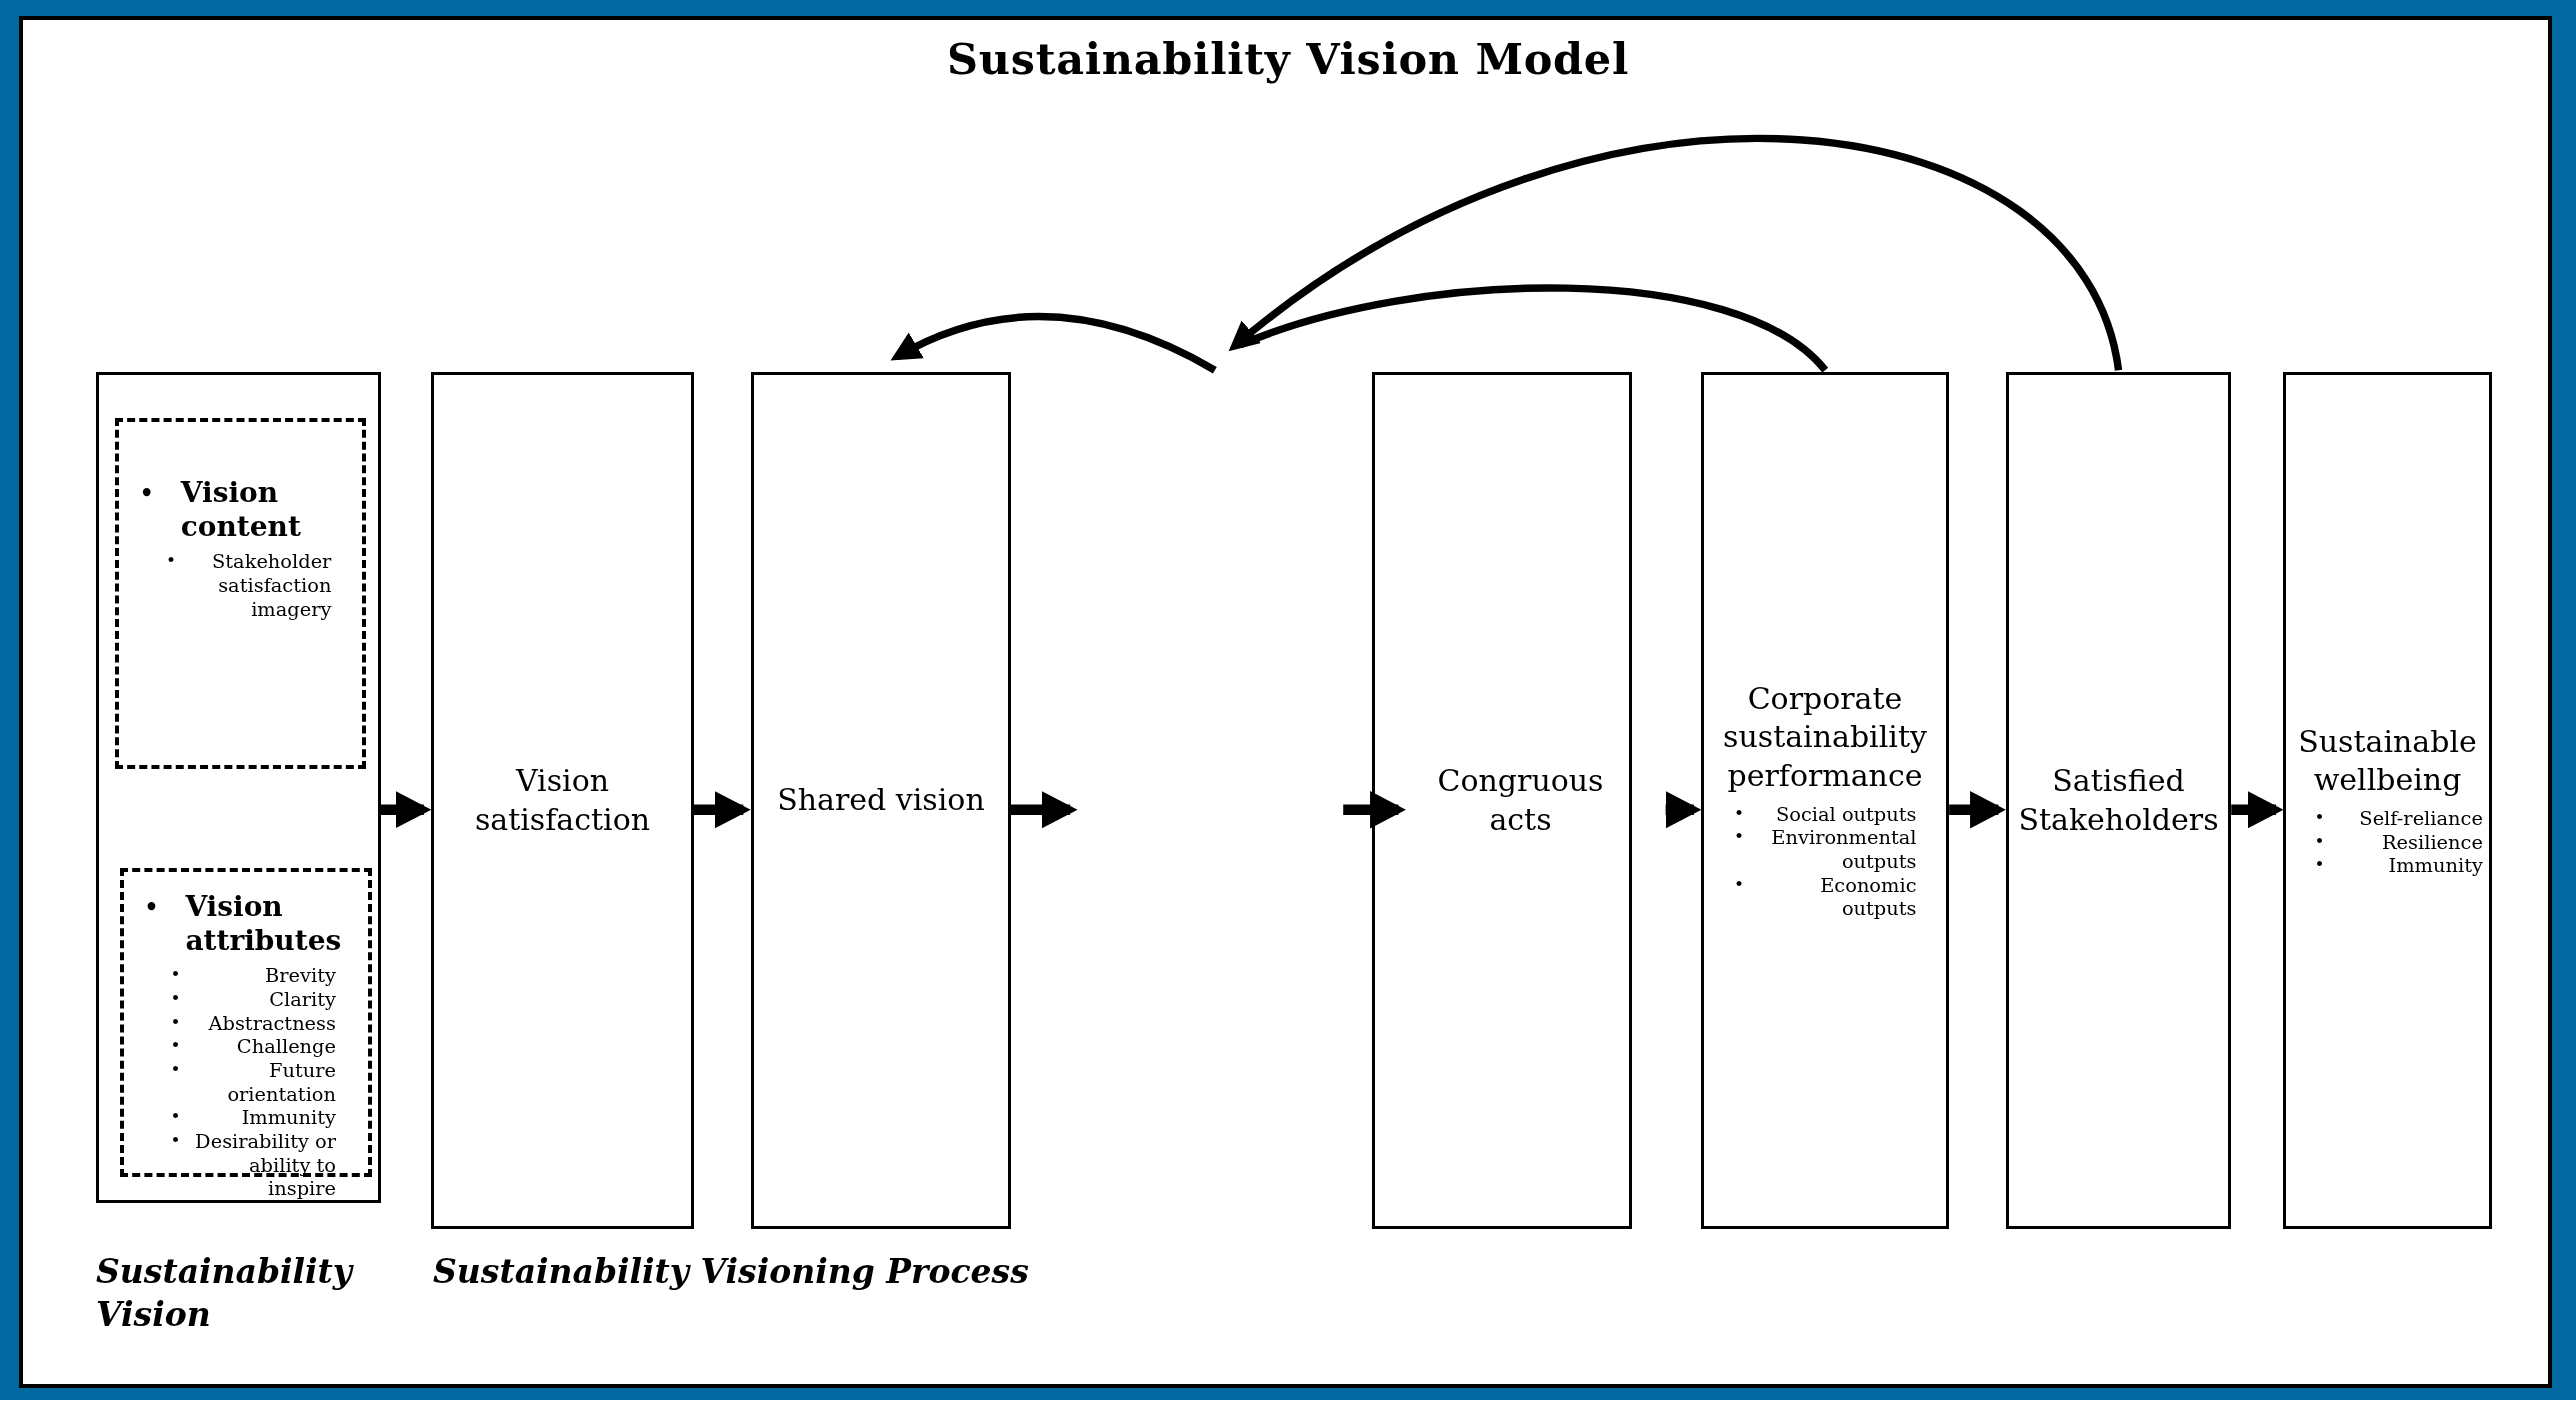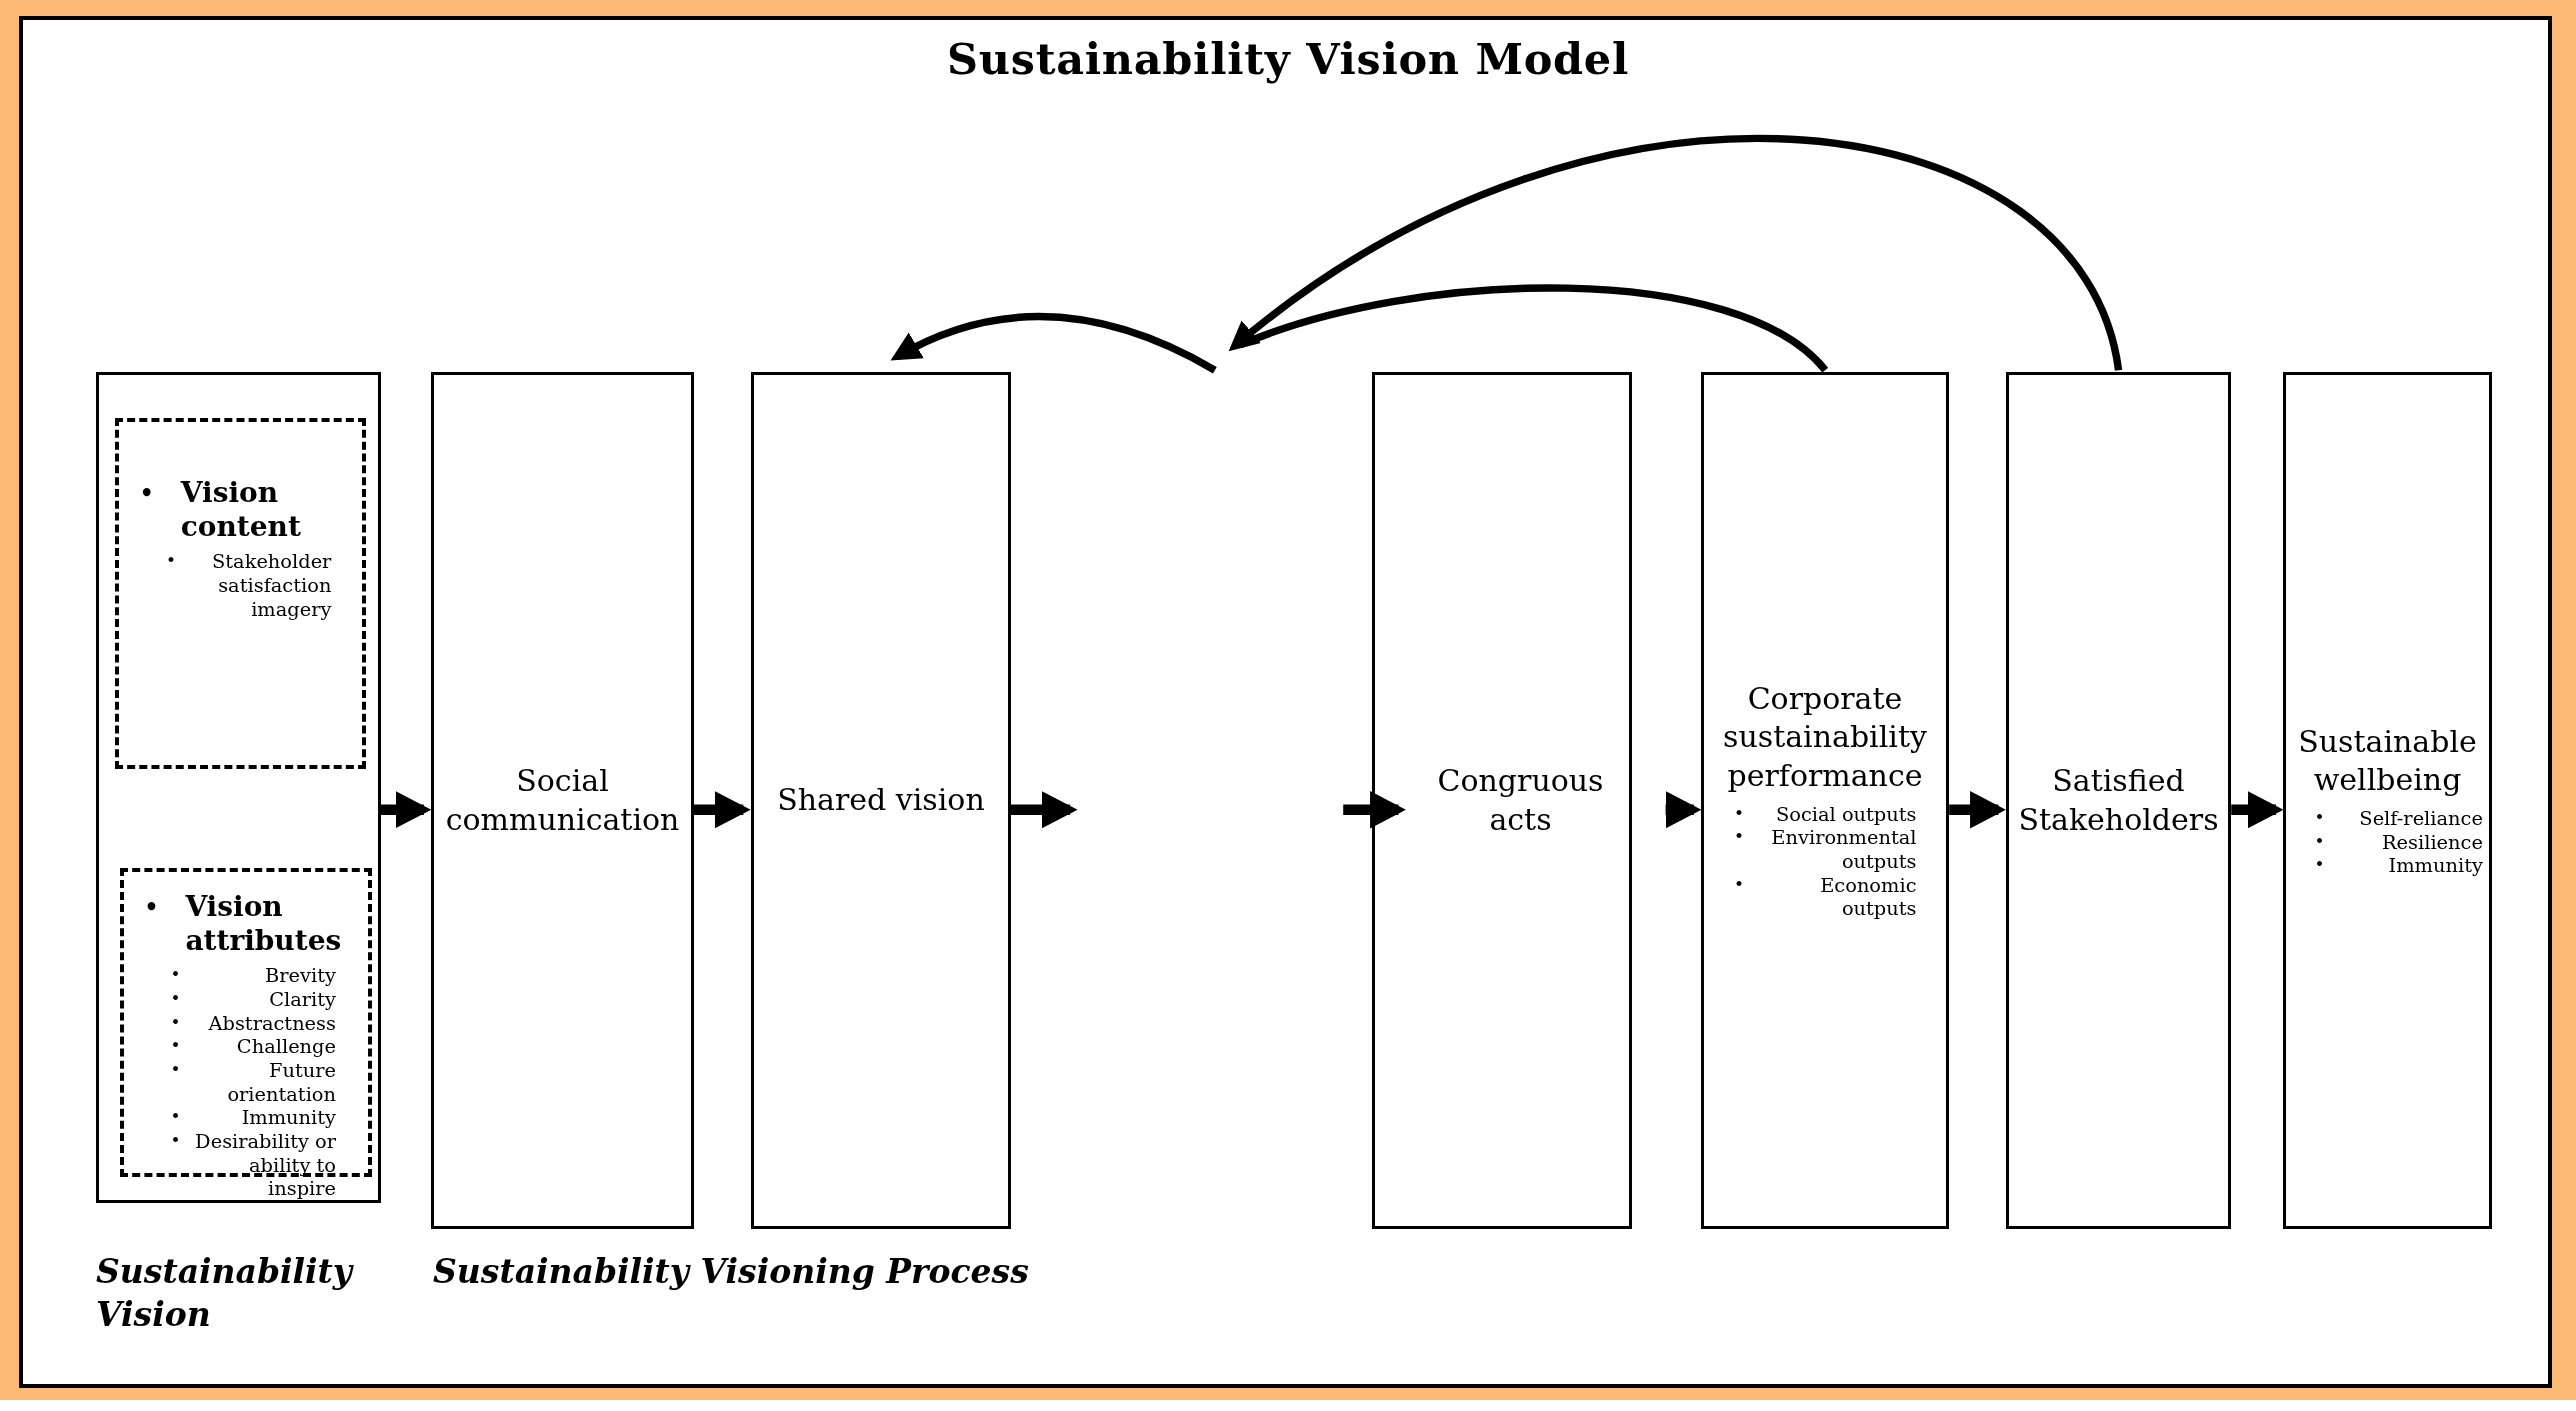--- a/index.html
+++ b/index.html
@@ -1,17 +1,17 @@
 <!DOCTYPE html>
 <html style="font-size:12px"><head>
 <meta charset="utf-8">
 <style>
   html,body { margin:0; padding:0; background:#ffffff; }
   .canvas {
-    position:relative; width:2576px; height:1400px; background:#fdba74;
+    position:relative; width:2576px; height:1400px; background:#0369a1;
     font-family:"DejaVu Serif","Liberation Serif",serif; color:#000;
     overflow:hidden;
   }
   .frame {
     position:absolute; left:19.4px; top:16.4px; width:2533px; height:1372px;
     border:4.5px solid #000; box-sizing:border-box; background:#fff;
   }
   .title {
     position:absolute; left:0; right:0; top:34px; text-align:center;
     font-size:43px; font-weight:bold; letter-spacing:0.7px;
@@ -108,21 +108,21 @@
         <li>Abstractness</li>
         <li>Challenge</li>
         <li>Future orientation</li>
         <li>Immunity</li>
         <li>Desirability or ability to inspire</li>
       </ul>
     </div>
   </div>
 
   <div class="box" style="left:431px;width:263px;">
-    <div class="plabel">Social communication</div>
+    <div class="plabel">Vision satisfaction</div>
   </div>
 
   <div class="box" style="left:751px;width:260px;">
     <div class="plabel">Shared vision</div>
   </div>
 
 
   <div class="box" style="left:1372px;width:260px;padding-left:37px;">
     <div class="plabel" style="max-width:179px;">Congruous acts</div>
   </div>

